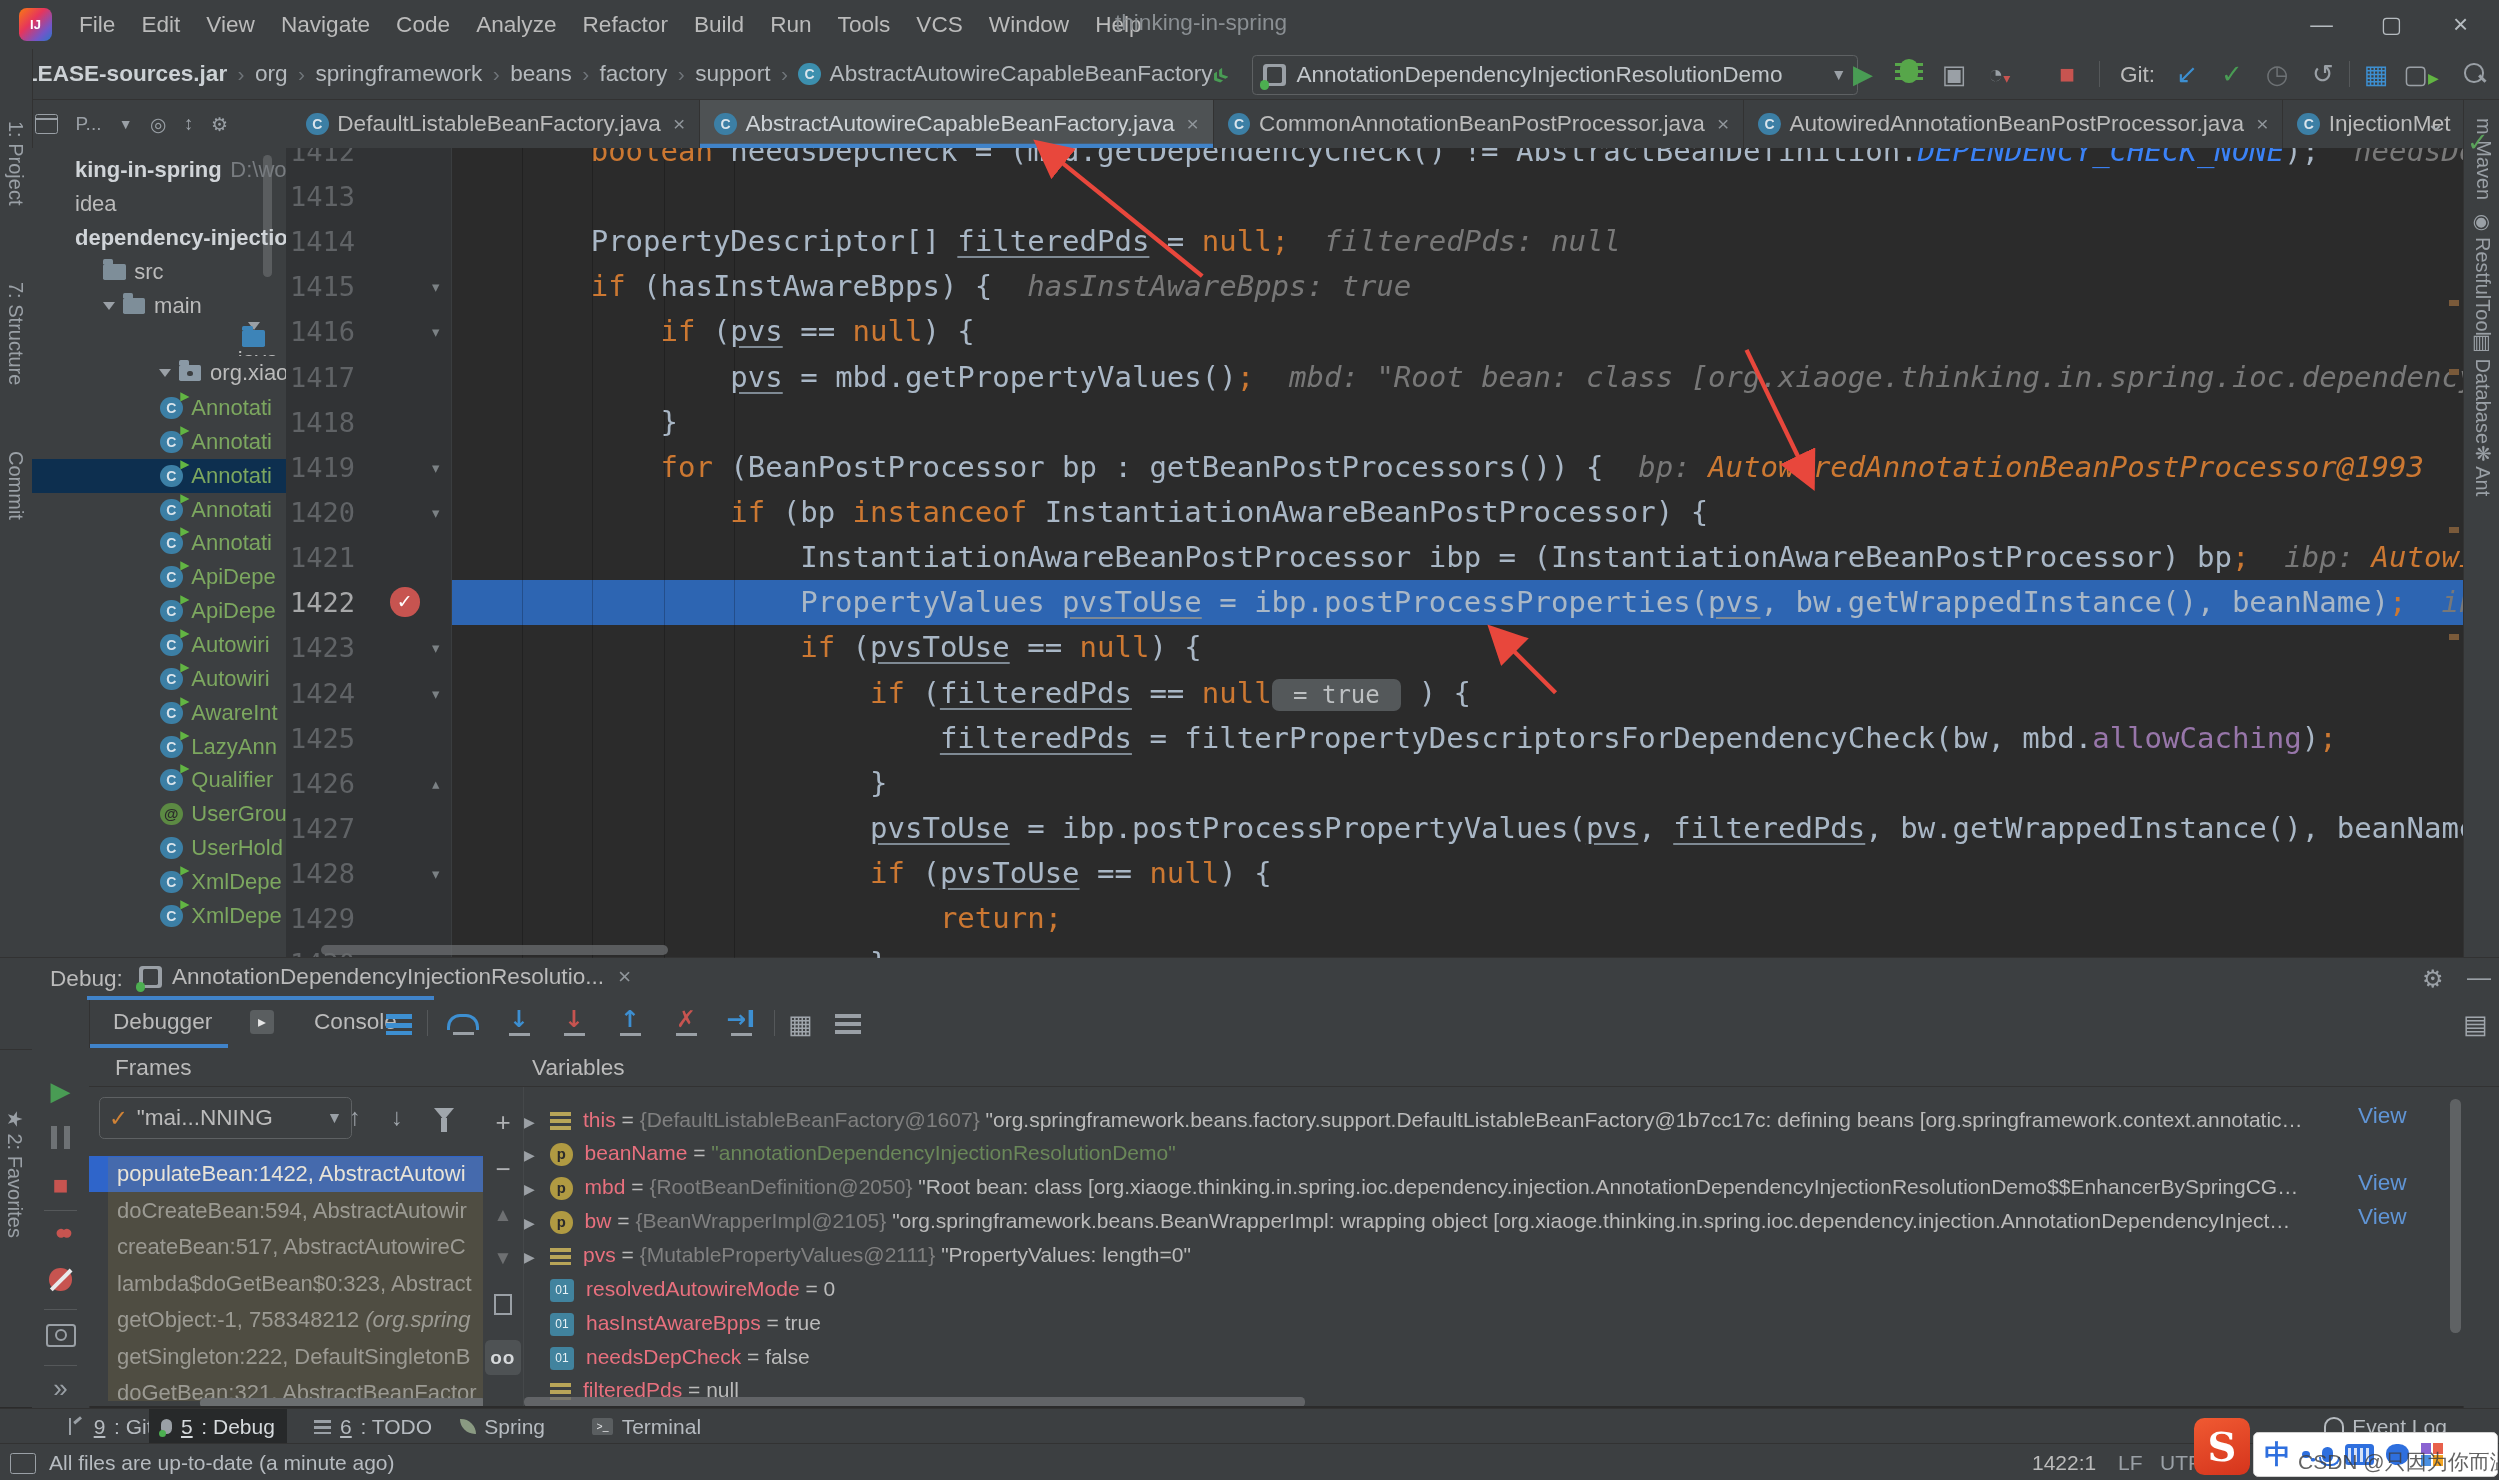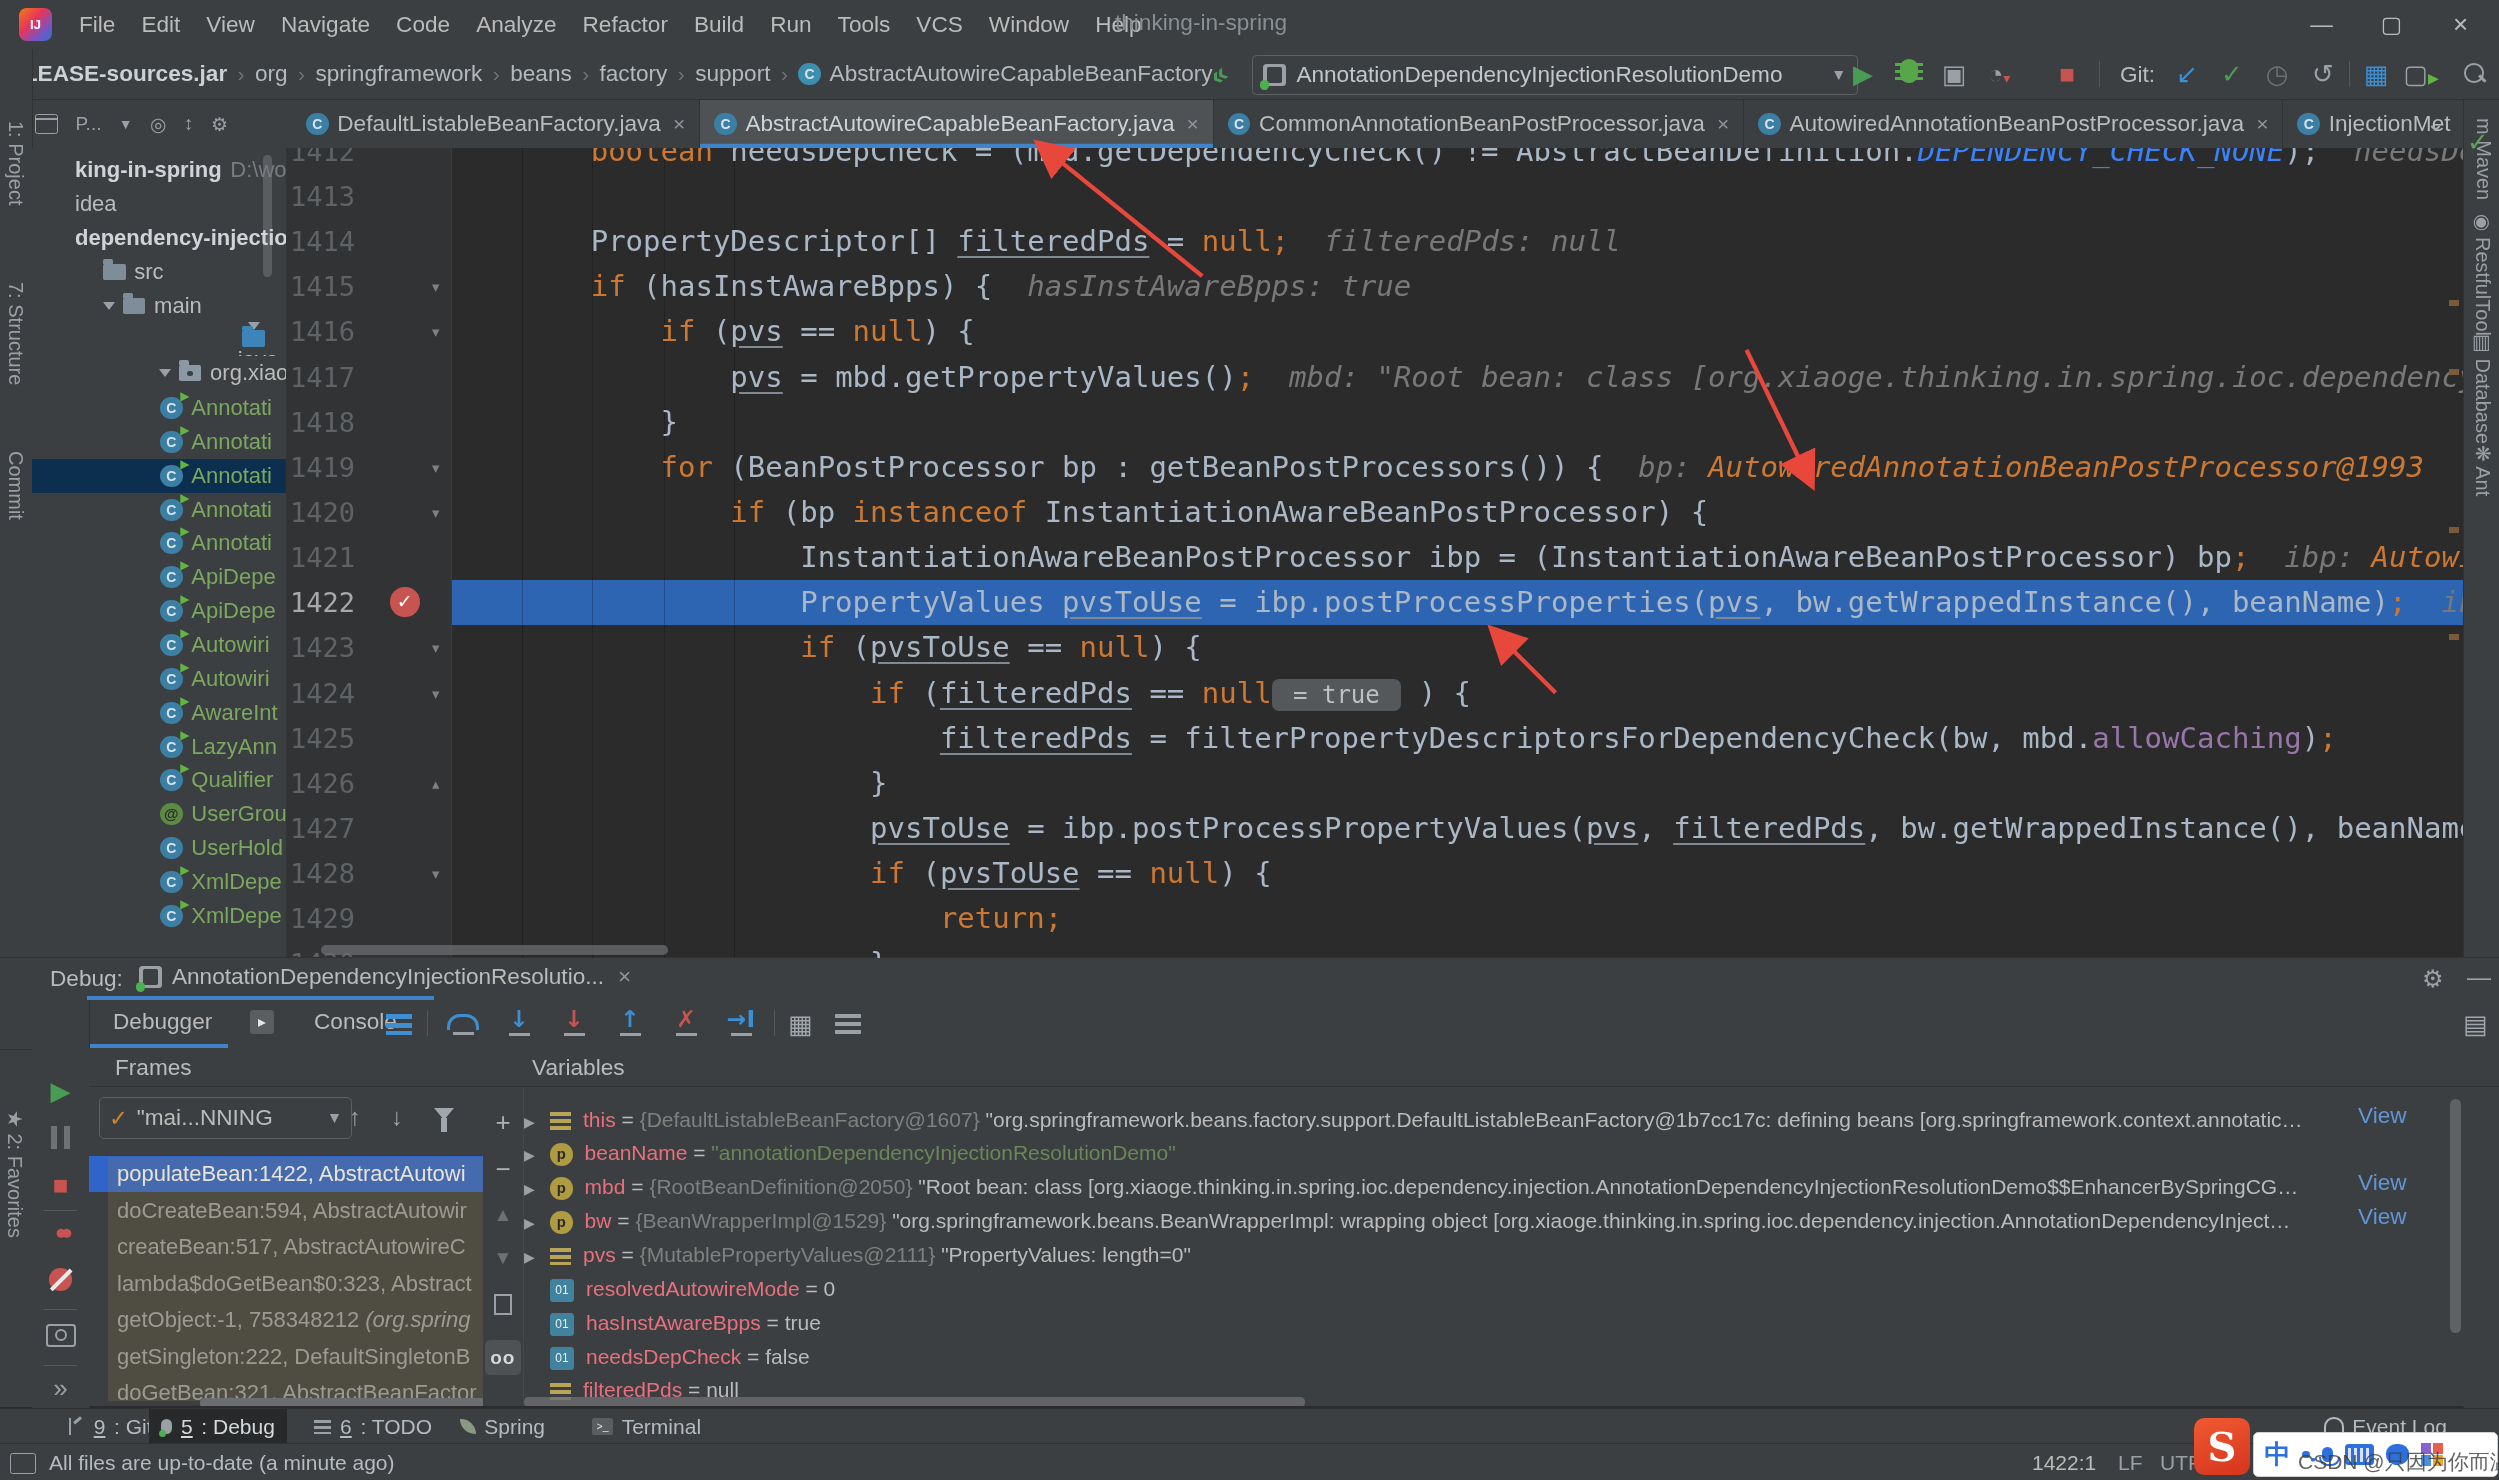--- a/index.html
+++ b/index.html
@@ -597,21 +597,21 @@
       <span class="wic" style="top:68px;">−</span>
       <span class="wic dis" style="top:113px;font-size:19px;">▲</span>
       <span class="wic dis" style="top:156px;font-size:19px;">▼</span>
       <span class="wic" style="top:205px;"><span class="copyic"></span></span>
       <span class="glass">oo</span>
     </div>
     <div id="var-rows">
         <div class="vrow" style="top: 15.6px;"><span class="vexp">▶</span><span class="vi vi-val"></span><span class="vname">this</span><span class="veq"> = </span><span class="vref">{DefaultListableBeanFactory@1607} </span><span class="vdesc">"org.springframework.beans.factory.support.DefaultListableBeanFactory@1b7cc17c: defining beans [org.springframework.context.annotatic…</span></div>
         <div class="vrow" style="top: 49px;"><span class="vexp">▶</span><span class="vi vi-param">p</span><span class="vname">beanName</span><span class="veq"> = </span><span class="vstr">"annotationDependencyInjectionResolutionDemo"</span></div>
         <div class="vrow" style="top: 83px;"><span class="vexp">▶</span><span class="vi vi-param">p</span><span class="vname">mbd</span><span class="veq"> = </span><span class="vref">{RootBeanDefinition@2050} </span><span class="vdesc">"Root bean: class [org.xiaoge.thinking.in.spring.ioc.dependency.injection.AnnotationDependencyInjectionResolutionDemo$$EnhancerBySpringCG…</span></div>
-        <div class="vrow" style="top: 117px;"><span class="vexp">▶</span><span class="vi vi-param">p</span><span class="vname">bw</span><span class="veq"> = </span><span class="vref">{BeanWrapperImpl@1529} </span><span class="vdesc">"org.springframework.beans.BeanWrapperImpl: wrapping object [org.xiaoge.thinking.in.spring.ioc.dependency.injection.AnnotationDependencyInject…</span></div>
+        <div class="vrow" style="top: 117px;"><span class="vexp">▶</span><span class="vi vi-param">p</span><span class="vname">bw</span><span class="veq"> = </span><span class="vref">{BeanWrapperImpl@2105} </span><span class="vdesc">"org.springframework.beans.BeanWrapperImpl: wrapping object [org.xiaoge.thinking.in.spring.ioc.dependency.injection.AnnotationDependencyInject…</span></div>
         <div class="vrow" style="top: 151px;"><span class="vexp">▶</span><span class="vi vi-val"></span><span class="vname">pvs</span><span class="veq"> = </span><span class="vref">{MutablePropertyValues@2111} </span><span class="vdesc">"PropertyValues: length=0"</span></div>
         <div class="vrow" style="top: 185px;"><span class="vexp"> </span><span class="vi vi-prim">01</span><span class="vname">resolvedAutowireMode</span><span class="veq"> = </span><span class="veq">0</span></div>
         <div class="vrow" style="top: 219px;"><span class="vexp"> </span><span class="vi vi-prim">01</span><span class="vname">hasInstAwareBpps</span><span class="veq"> = </span><span class="veq">true</span></div>
         <div class="vrow" style="top: 253px;"><span class="vexp"> </span><span class="vi vi-prim">01</span><span class="vname">needsDepCheck</span><span class="veq"> = </span><span class="veq">false</span></div>
         <div class="vrow" style="top: 286px;"><span class="vexp"> </span><span class="vi vi-val"></span><span class="vname">filteredPds</span><span class="veq"> = </span><span class="veq">null</span></div>
       </div>
     <div id="vscroll-vars"></div>
     <div id="hscroll-vars"></div>
   <span class="vlink" style="top: 15.6px;">View</span>
       <span class="vlink" style="top: 83px;">View</span>

